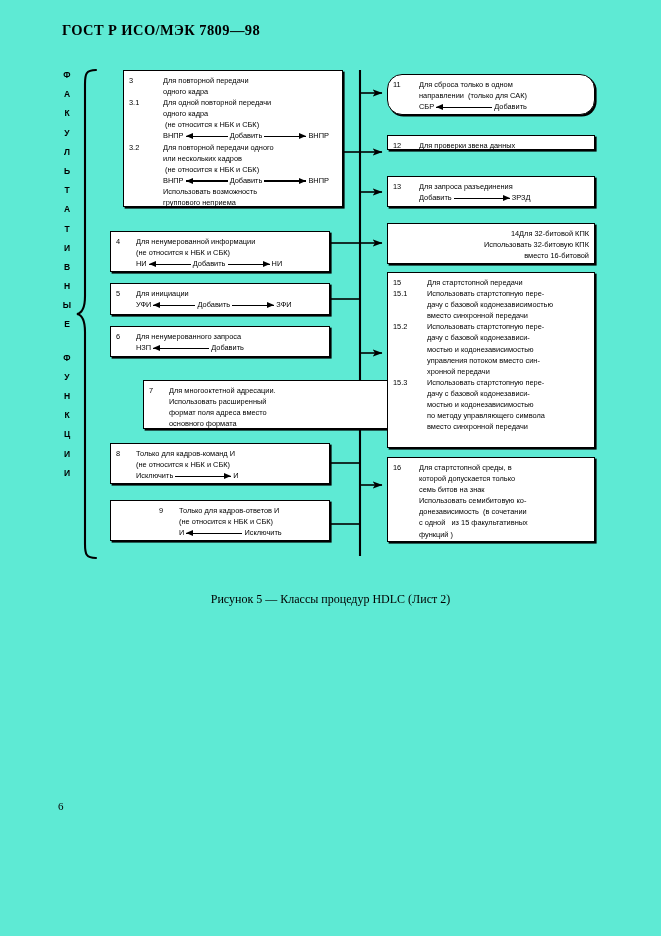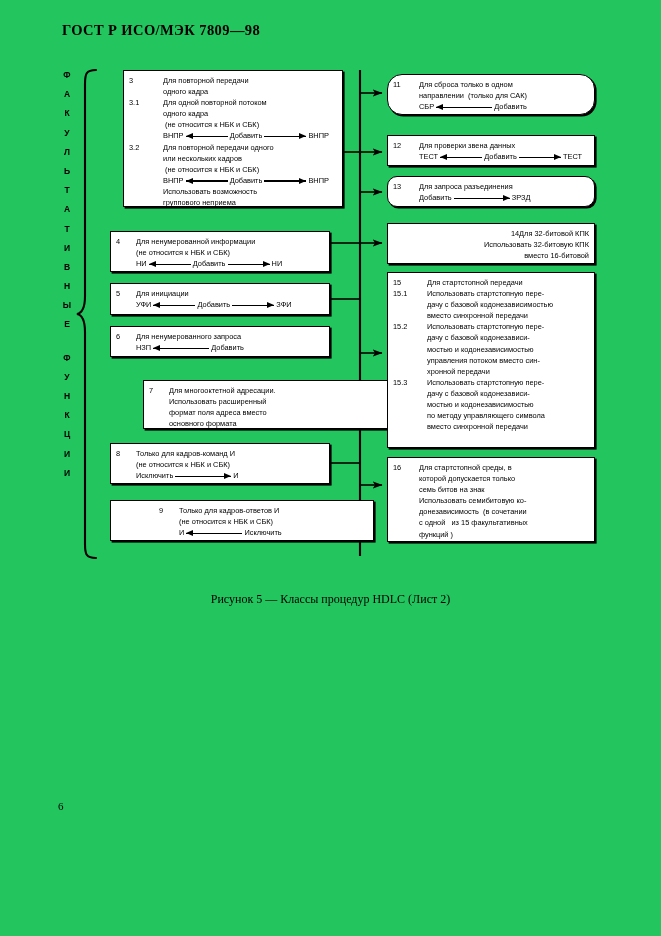--- a/index.html
+++ b/index.html
@@ -8,21 +8,21 @@
     background: #ffffff;
   }
   body {
     font-family: "Liberation Sans", sans-serif;
     color: #000000;
   }
   #page {
     position: relative;
     width: 661px;
     height: 936px;
-    background: #22c55e;
+    background: #5eead4;
     overflow: hidden;
   }
 
   
   #std-header {
     position: absolute;
     left: 62px;
     top: 22px;
     font-family: "Liberation Serif", serif;
     font-weight: bold;
@@ -198,21 +198,21 @@
     <line x1="360" y1="299" x2="331" y2="299" stroke="#000" stroke-width="1.6" marker-end="url(#ar-l)"></line>
     <line x1="360" y1="404" x2="331" y2="404" stroke="#000" stroke-width="1.6" marker-end="url(#ar-l)"></line>
     <line x1="360" y1="463" x2="331" y2="463" stroke="#000" stroke-width="1.6" marker-end="url(#ar-l)"></line>
     <line x1="360" y1="524" x2="331" y2="524" stroke="#000" stroke-width="1.6" marker-end="url(#ar-l)"></line>
   </svg>
 
   <div id="boxes">
       <div class="fbox" style="left: 123px; top: 70px; width: 220px; height: 137px;">
         <span class="ln"><span class="num xwide">3</span><span>Для повторной передачи</span></span>
         <span class="ln"><span class="num xwide"></span><span>одного кадра</span></span>
-        <span class="ln"><span class="num xwide">3.1</span><span>Для одной повторной потоком</span></span>
+        <span class="ln"><span class="num xwide">3.1</span><span>Для одной повторной передачи</span></span>
         <span class="ln"><span class="num xwide"></span><span>одного кадра</span></span>
         <span class="ln"><span class="num xwide"></span><span> (не относится к НБК и СБК)</span></span>
         <span class="ln"><span class="num xwide"></span><span>ВНПР</span> <span class="arr left" style="width: 42px;"><span class="shaft"></span><span class="head"></span></span> <span>Добавить</span> <span class="arr right" style="width: 42px;"><span class="shaft"></span><span class="head"></span></span> <span>ВНПР</span></span>
         <span class="ln"><span class="num xwide">3.2</span><span>Для повторной передачи одного</span></span>
         <span class="ln"><span class="num xwide"></span><span>или нескольких кадров</span></span>
         <span class="ln"><span class="num xwide"></span><span> (не относится к НБК и СБК)</span></span>
         <span class="ln"><span class="num xwide"></span><span>ВНПР</span> <span class="arr left" style="width: 42px;"><span class="shaft"></span><span class="head"></span></span> <span>Добавить</span> <span class="arr right" style="width: 42px;"><span class="shaft"></span><span class="head"></span></span> <span>ВНПР</span></span>
         <span class="ln"><span class="num xwide"></span><span>Использовать возможность</span></span>
         <span class="ln"><span class="num xwide"></span><span>группового неприема</span></span>
       </div>
@@ -233,35 +233,35 @@
         <span class="ln"><span class="num">7</span><span>Для многооктетной адресации.</span></span>
         <span class="ln"><span class="num"></span><span>Использовать расширенный</span></span>
         <span class="ln"><span class="num"></span><span>формат поля адреса вместо</span></span>
         <span class="ln"><span class="num"></span><span>основного формата</span></span>
       </div>
       <div class="fbox" style="left: 110px; top: 443px; width: 220px; height: 41px;">
         <span class="ln"><span class="num">8</span><span>Только для кадров-команд И</span></span>
         <span class="ln"><span class="num"></span><span>(не относится к НБК и СБК)</span></span>
         <span class="ln"><span class="num"></span><span>Исключить</span> <span class="arr right" style="width: 56px;"><span class="shaft"></span><span class="head"></span></span> <span>И</span></span>
       </div>
-      <div class="fbox" style="left: 110px; top: 500px; width: 264px; height: 41px; padding-left: 48px;">
+      <div class="fbox" style="left: 110px; top: 500px; width: 220px; height: 41px; padding-left: 48px;">
         <span class="ln"><span class="num">9</span><span>Только для кадров-ответов И</span></span>
         <span class="ln"><span class="num"></span><span>(не относится к НБК и СБК)</span></span>
         <span class="ln"><span class="num"></span><span>И</span> <span class="arr left" style="width: 56px;"><span class="shaft"></span><span class="head"></span></span> <span>Исключить</span></span>
       </div>
       <div class="fbox" style="left: 387px; top: 74px; width: 208px; height: 41px; border-radius: 15px;">
         <span class="ln"><span class="num wide">11</span><span>Для сброса только в одном</span></span>
         <span class="ln"><span class="num wide"></span><span>направлении  (только для САК)</span></span>
         <span class="ln"><span class="num wide"></span><span>СБР</span> <span class="arr left" style="width: 56px;"><span class="shaft"></span><span class="head"></span></span> <span>Добавить</span></span>
       </div>
-      <div class="fbox" style="left: 387px; top: 135px; width: 208px; height: 31px;">
+      <div class="fbox" style="left: 387px; top: 135px; width: 208px; height: 15px;">
         <span class="ln"><span class="num wide">12</span><span>Для проверки звена данных</span></span>
         <span class="ln"><span class="num wide"></span><span>ТЕСТ</span> <span class="arr left" style="width: 42px;"><span class="shaft"></span><span class="head"></span></span> <span>Добавить</span> <span class="arr right" style="width: 42px;"><span class="shaft"></span><span class="head"></span></span> <span>ТЕСТ</span></span>
       </div>
-      <div class="fbox" style="left: 387px; top: 176px; width: 208px; height: 31px; border-radius: 10px;">
+      <div class="fbox" style="left: 387px; top: 176px; width: 208px; height: 31px;">
         <span class="ln"><span class="num wide">13</span><span>Для запроса разъединения</span></span>
         <span class="ln"><span class="num wide"></span><span>Добавить</span> <span class="arr right" style="width: 56px;"><span class="shaft"></span><span class="head"></span></span> <span>ЗРЗД</span></span>
       </div>
       <div class="fbox" style="left: 387px; top: 223px; width: 208px; height: 41px; text-align: right;">
         <span class="ln"><span class="num wide">14</span><span>Для 32-битовой КПК</span></span>
         <span class="ln"><span class="num wide"></span><span>Использовать 32-битовую КПК</span></span>
         <span class="ln"><span class="num wide"></span><span>вместо 16-битовой</span></span>
       </div>
       <div class="fbox" style="left: 387px; top: 272px; width: 208px; height: 176px;">
         <span class="ln"><span class="num xwide">15</span><span>Для стартстопной передачи</span></span>

